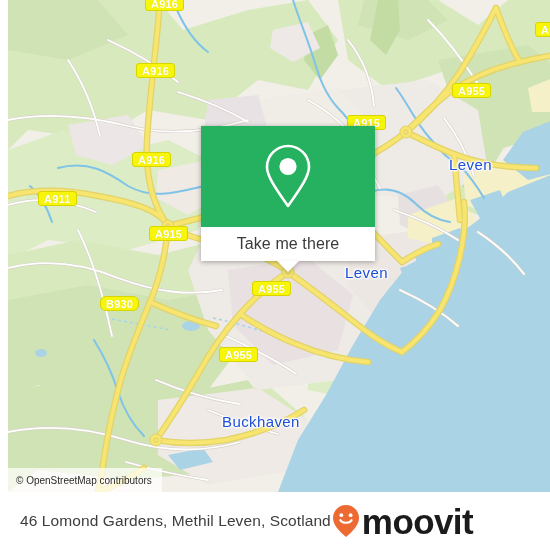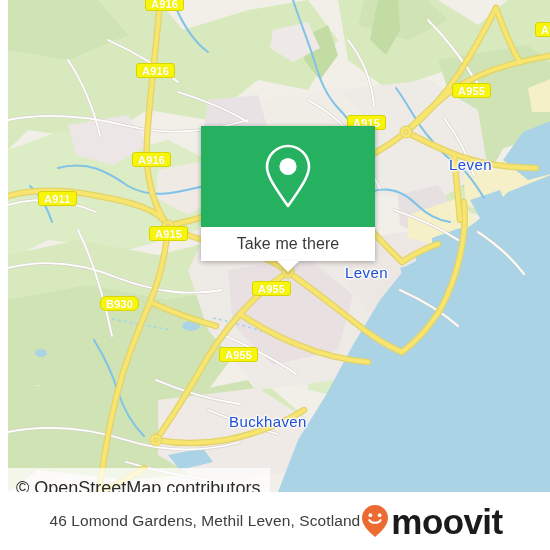--- a/index.html
+++ b/index.html
@@ -63,24 +63,24 @@
   }
 
   
   #attribution {
     position: absolute;
     left: 0;
     top: 468px;
     height: 24px;
     display: flex;
     align-items: center;
-    padding: 8px 10px 0 8px;
+    padding: 0 10px 0 8px;
     background: rgba(255,255,255,0.72);
     color: #2b2b2b;
-    font-size: 18px;
+    font-size: 10px;
     white-space: nowrap;
   }
 
   
   #popup {
     position: absolute;
     left: 193px;
     top: 126px;
     width: 174px;
     box-shadow: 0 1px 5px rgba(0,0,0,0.33);
@@ -120,21 +120,21 @@
   
   #bottom-bar {
     position: absolute;
     left: 0;
     top: 492px;
     width: 550px;
     height: 58px;
     background: #ffffff;
     display: flex;
     align-items: center;
-    justify-content: center;
+    justify-content: flex-start;
     padding: 0 18px 0 20px;
     box-sizing: border-box;
   }
   #address {
     color: #3d3d3d;
     font-size: 15.5px;
     letter-spacing: 0.1px;
     white-space: nowrap;
   }
   #brand {
@@ -362,21 +362,21 @@
     <div class="shield" style="left:141px;  top:226px;">A915</div>
     <div class="shield" style="left:339px;  top:115px;">A915</div>
     <div class="shield" style="left:444px;  top:83px;">A955</div>
     <div class="shield" style="left:527px;  top:22px;">A955</div>
     <div class="shield" style="left:244px;  top:281px;">A955</div>
     <div class="shield" style="left:211px;  top:347px;">A955</div>
     <div class="shield" style="left:92px;   top:296px;border-radius:6px;">B930</div>
 
     <div class="place" style="left:441px; top:156px;">Leven</div>
     <div class="place" style="left:337px; top:264px;">Leven</div>
-    <div class="place" style="left:214px; top:413px;margin-left:7px;">Buckhaven</div>
+    <div class="place" style="left:214px; top:413px;">Buckhaven</div>
 
     <div id="attribution">
       <span>© OpenStreetMap contributors</span>
     </div>
 
     <div id="popup">
       <div id="popup-body">
         <svg id="popup-pin" width="54" height="70" viewBox="0 0 54 70">
           <path d="M27 4 C15.4 4 6 13.4 6 25 C6 33 12 43 27 64 C42 43 48 33 48 25 C48 13.4 38.6 4 27 4 Z" fill="none" stroke="#ffffff" stroke-width="2.6" stroke-linejoin="round"></path>
           <circle cx="27" cy="24.5" r="8.6" fill="#ffffff"></circle>

